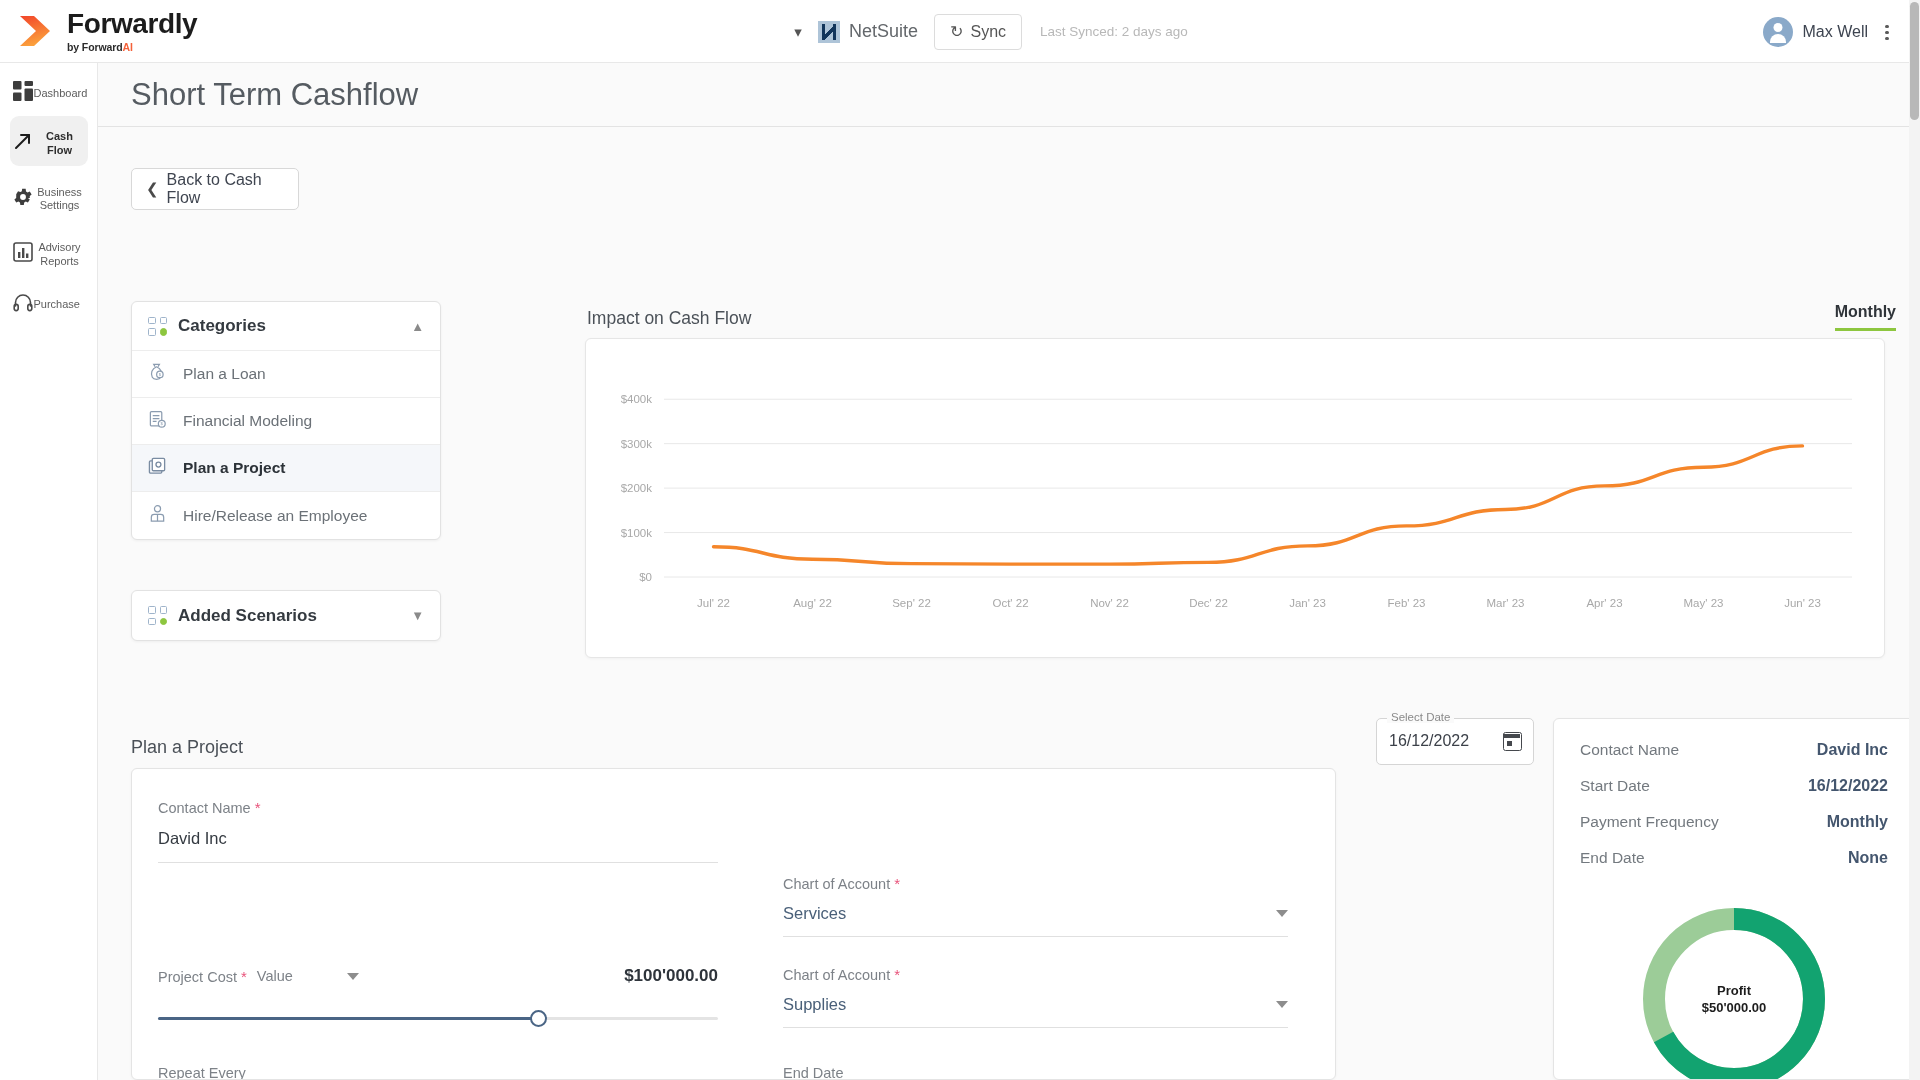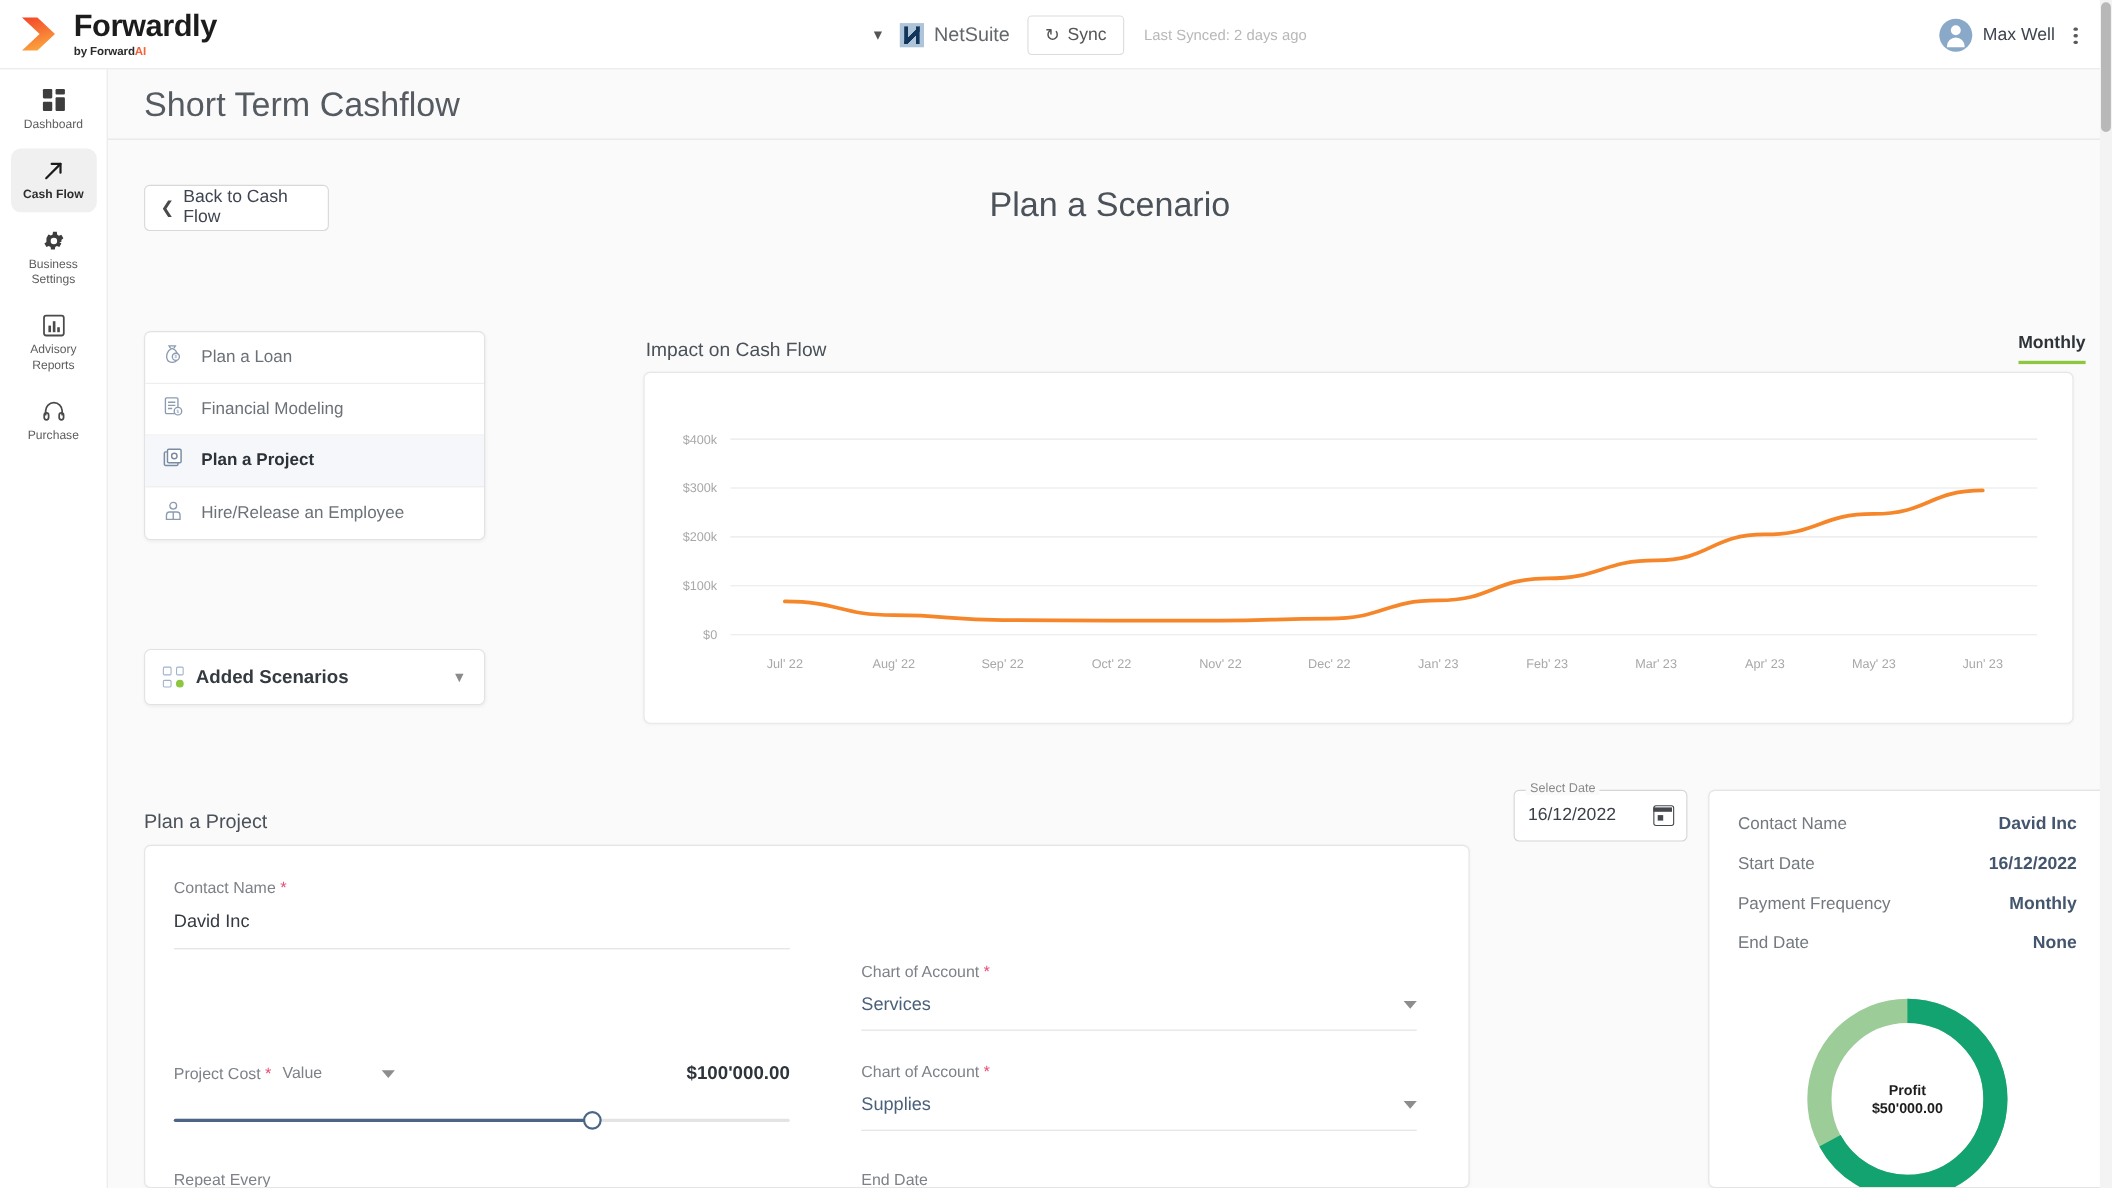--- a/index.html
+++ b/index.html
@@ -99,21 +99,21 @@
   
   .rail {
     position: absolute; left: 0; top: 63px;
     width: 98px; height: 1017px;
     background: #ffffff; border-right: 1px solid #e8e8e8;
     padding-top: 8px; z-index: 20;
   }
   .rail-item {
     width: 78px; margin: 0 auto 6px auto;
     border-radius: 9px; padding: 9px 2px 8px 2px;
-    display: flex; flex-direction: column; align-items: center;
+    display: flex; flex-direction: row; align-items: center;
     cursor: pointer;
   }
   .rail-item.active { background: #f0f0f0; }
   .rail-label {
     margin-top: 5px; font-size: 11px; color: #5d5d5d;
     text-align: center; line-height: 1.25;
   }
   .rail-item.active .rail-label { color: #2d2d2d; font-weight: bold; }
   .rail-icon { width: 22px; height: 22px; color: #3d3d3d; }
   .rail-icon svg { display: block; }
@@ -418,23 +418,32 @@
 
   <div class="page-header">
     <h1 class="page-title">Short Term Cashflow</h1>
   </div>
 
   <div class="back-btn">
     <span class="back-chev">❮</span>
     <span>Back to Cash Flow</span>
   </div>
 
-  <div class="scenario-title">Plan a Scenario</div>
 
   <div class="cat-card">
+    <div class="cat-head">
+      <span class="grid-icon">
+          <b></b>
+          <b></b>
+          <b></b>
+          <b></b>
+        </span>
+      <span class="cat-head-text">Categories</span>
+      <span class="caret">▲</span>
+    </div>
 
     <div class="cat-row">
       <span class="cat-row-icon">
         <svg width="19" height="19" viewBox="0 0 20 20" fill="none" stroke="#8b9cb0" stroke-width="1.3">
           <path d="M7.5 4 L6 1.5 L12 1.5 L10.5 4"></path>
           <path d="M9 4 C4 6 2.5 11 4.5 15 C6 18 12 18 13.5 15 C15.5 11 14 6 9 4Z"></path>
           <circle cx="12.5" cy="12" r="3.4" fill="#fff"></circle>
           <text x="12.5" y="13.6" font-size="4.4" fill="#8b9cb0" stroke="none" text-anchor="middle">$</text>
         </svg>
       </span>

